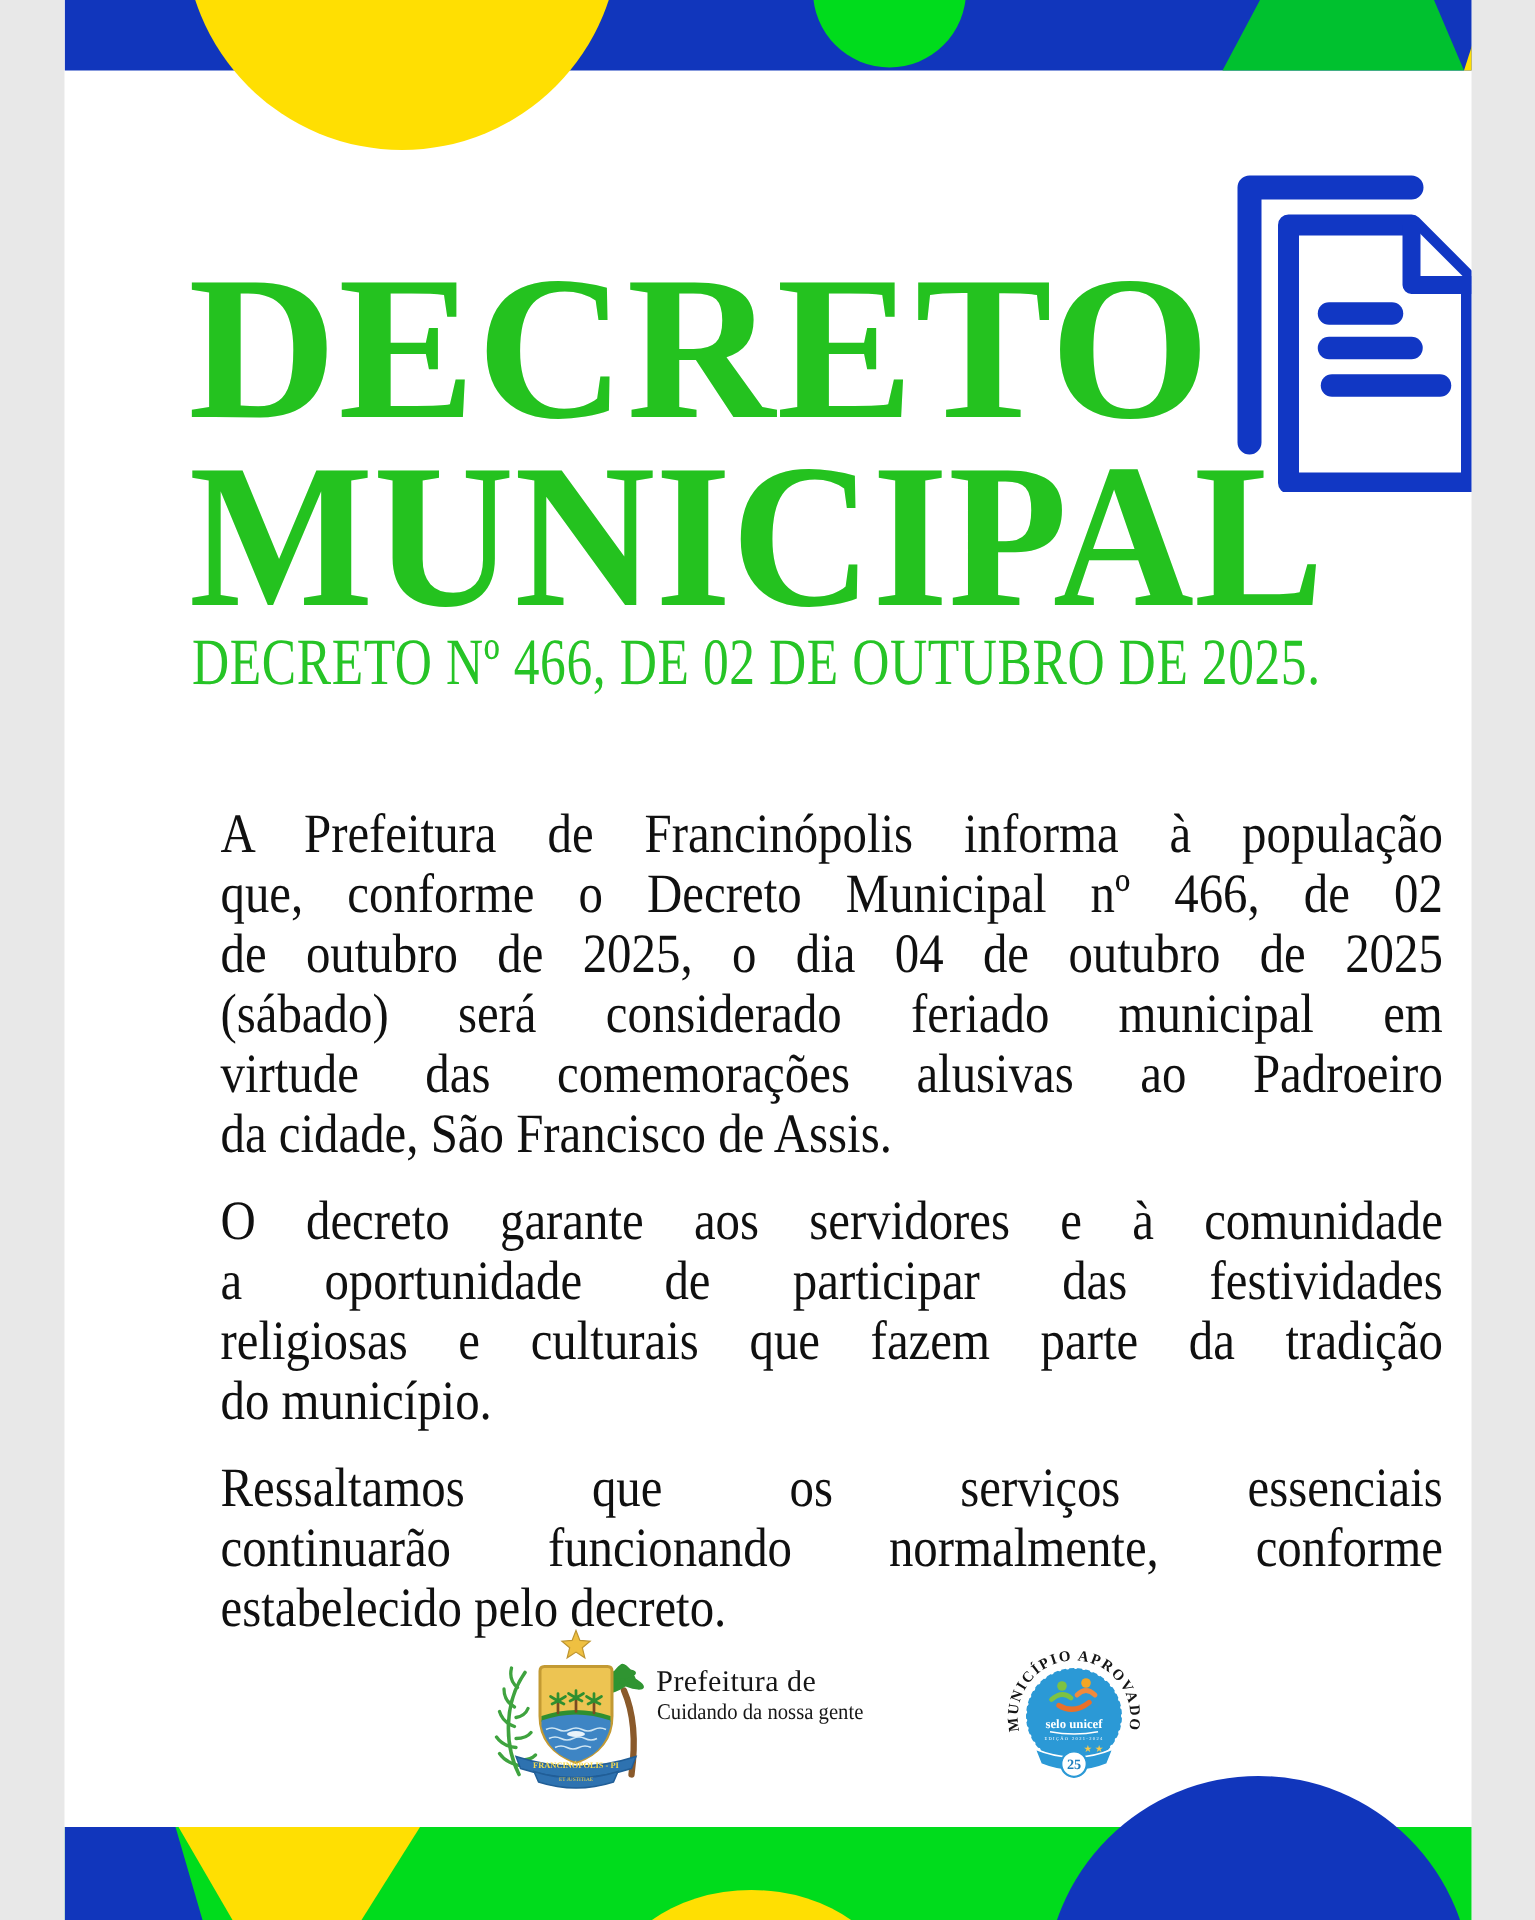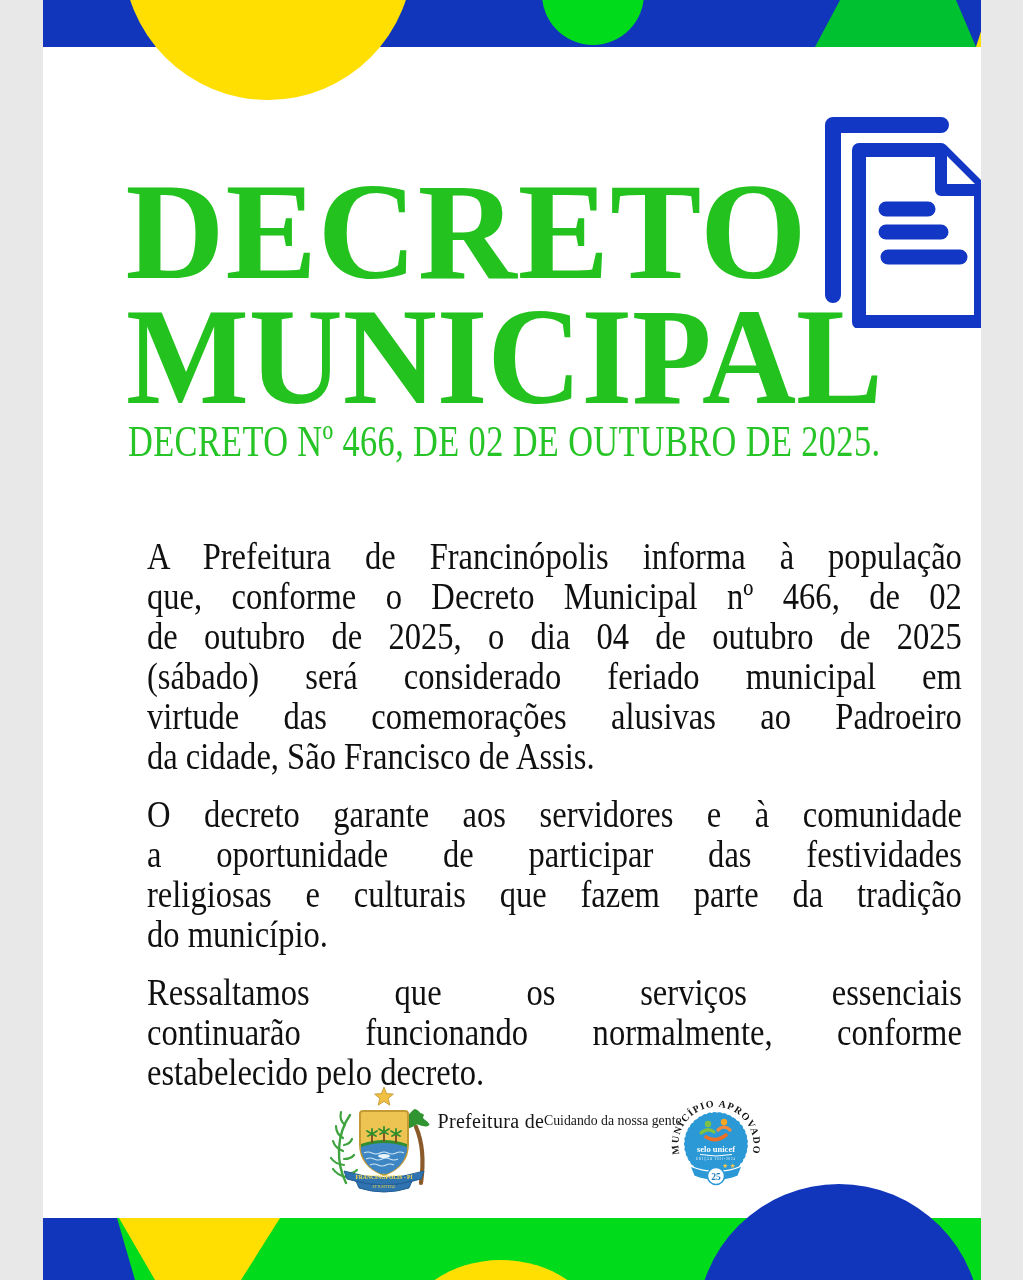--- a/index.html
+++ b/index.html
@@ -35,21 +35,21 @@
   }
   .para{margin:0 0 18px 0;}
   .bline{
     height:40px;line-height:40px;white-space:nowrap;
     text-align:justify;text-align-last:justify;
   }
   .bline.last{text-align-last:left;}
 
   
   #crest-svg{left:283px;top:1085px;}
-  #org-block{left:395px;top:1110px;display:flex;color:#161616;}
+  #org-block{left:395px;top:1110px;display:flex;flex-direction:column;color:#161616;}
   #org-prefix{font-size:20px;line-height:22px;letter-spacing:0.3px;}
   #org-name{font-size:31px;line-height:30px;font-weight:700;letter-spacing:0.2px;}
   #org-tagline{font-size:15px;line-height:17px;margin-top:2px;
     transform:scaleX(0.92);transform-origin:left top;}
   #seal-svg{left:618px;top:1084px;}
 </style>
 </head>
 <body>
 
 <div id="canvas">

